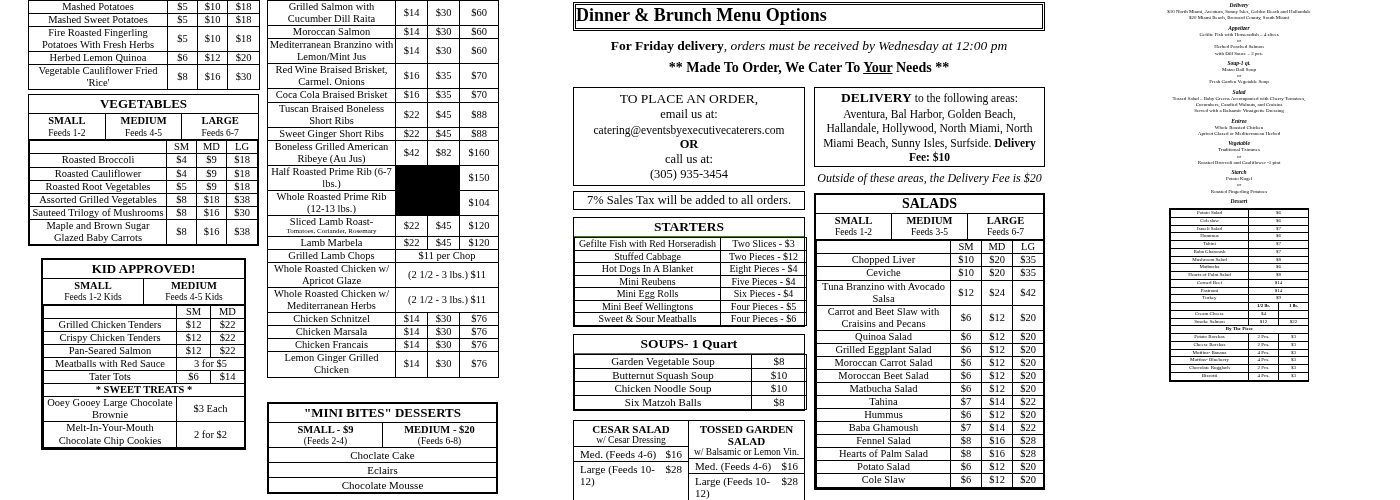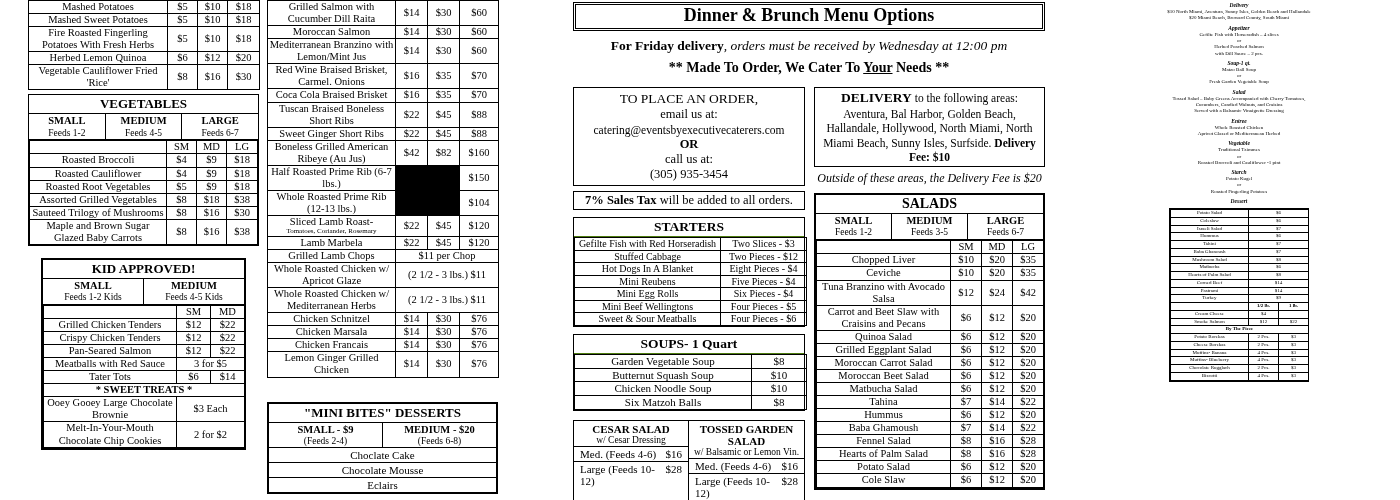--- a/index.html
+++ b/index.html
@@ -28,36 +28,36 @@
   #col1{left:28px;top:0;width:231px}
   #col1 .box{margin-top:4px;border-width:1.5px}
   .kid{width:205px;margin:12px auto 0 !important;border-width:2px !important}
 
   #col2{left:267px;top:0;width:231px}
   .mini-bites{margin-top:24px;border-width:2px !important}
   .mb-item{text-align:center;font-size:11px;padding:1px 0;border-bottom:1px solid #000}
   .mb-item:last-child{border-bottom:0}
 
   #middle{left:573px;top:2px;width:472px}
-  .title-box{border:3px double #000;text-align:center;font-weight:bold;font-size:18px;padding:0 0 2px}
+  .title-box{border:3px double #000;font-weight:bold;font-size:18px;padding:0 0 2px}
   .friday{text-align:center;font-size:13.5px;margin-top:7px}
   .friday .pre{font-weight:bold}
   .friday .rest{font-style:italic}
   .made{text-align:center;font-weight:bold;font-size:14px;margin-top:6px}
   .made .your{text-decoration:underline}
   .cols{display:flex;justify-content:space-between;margin-top:11px}
   .subL{width:232px}
   .subR{width:231px}
   .order-box{border:1.5px solid #000;text-align:center;padding:3px 4px;line-height:1.22}
   .ob1{font-size:13.5px}
   .ob{font-size:12.5px}
   .ob-email{font-size:11.5px}
   .ob-or{font-weight:bold;font-size:12.5px}
   .tax-box{border:1.5px solid #000;text-align:center;font-size:12.5px;margin-top:5px;padding:1px 2px}
-  .tax-box .b{font-weight:bold}
+  .tax-box .b{font-weight:normal}
   .starters-box,.soups-box{border:1.5px solid #000;margin-top:7px}
   .soups-box{}
   .st-title{font-weight:bold;text-align:center;font-size:13.5px;padding:1px 0;border-bottom:1px solid #4d7c0f}
   .starters-box table.mt td{font-size:10px}
   .soups-box table.mt td{font-size:11px}
   .duo-box{border:1.5px solid #000;margin-top:9px;display:flex}
   .duo-half{width:50%;border-right:1px solid #000}
   .duo-half:last-child{border-right:0}
   .duo-title{font-weight:bold;text-align:center;font-size:11px;padding-top:2px}
   .duo-sub{text-align:center;font-size:9.5px;border-bottom:1px solid #000;padding-bottom:1px}
@@ -366,22 +366,22 @@
         </tbody>
     </table>
 
     <div class="box mini-bites">
       <div class="sec-title">"MINI BITES" DESSERTS</div>
       <div class="sizes">
         <div class="size"><b>SMALL - $9</b><span>(Feeds 2-4)</span></div>
         <div class="size"><b>MEDIUM - $20</b><span>(Feeds 6-8)</span></div>
       </div>
       <div class="mb-item">Choclate Cake</div>
+      <div class="mb-item">Eclairs</div>
       <div class="mb-item">Chocolate Mousse</div>
-      <div class="mb-item">Eclairs</div>
     </div>
   </div>
 
   <div id="middle" class="abs">
     <div class="title-box">Dinner &amp; Brunch Menu Options</div>
 
     <div class="friday">
       <span class="pre">For Friday delivery</span><span class="rest">, orders must be received by Wednesday at 12:00 pm</span>
     </div>
 

